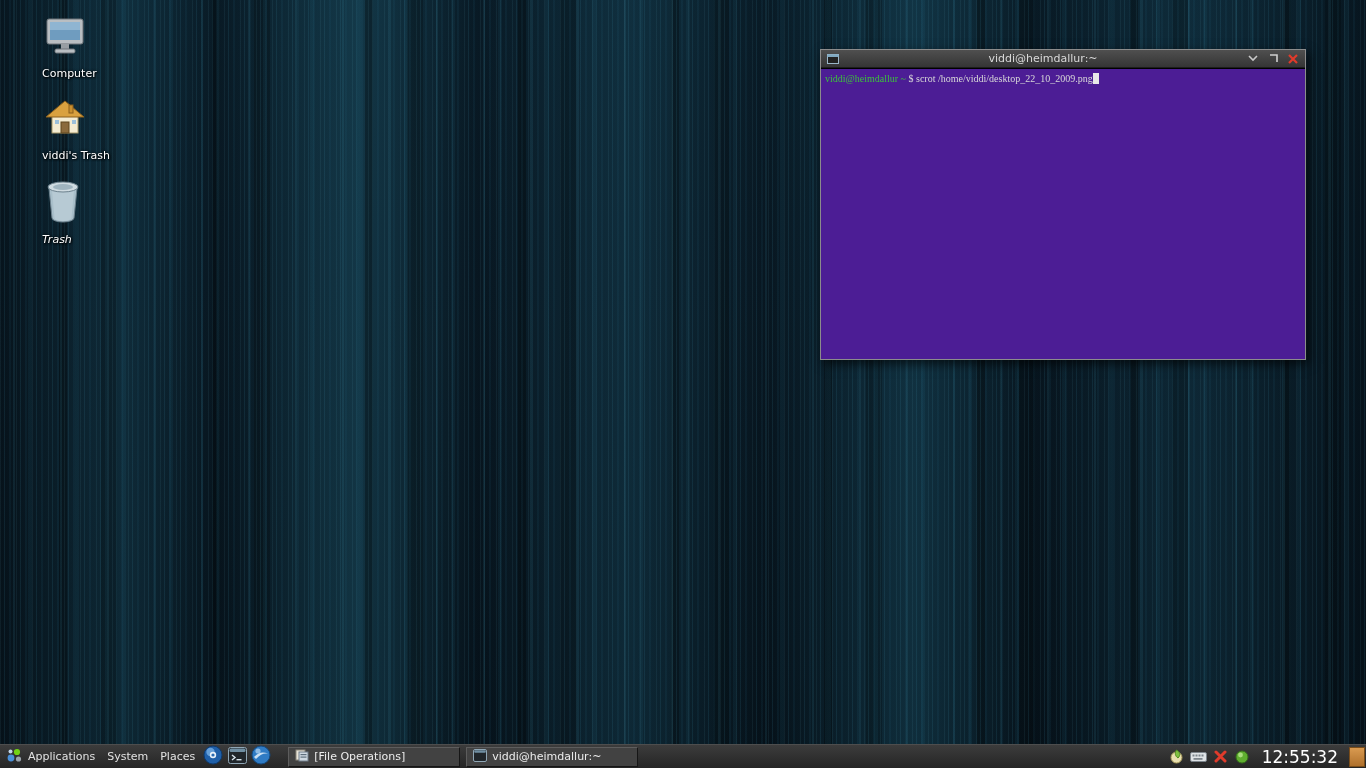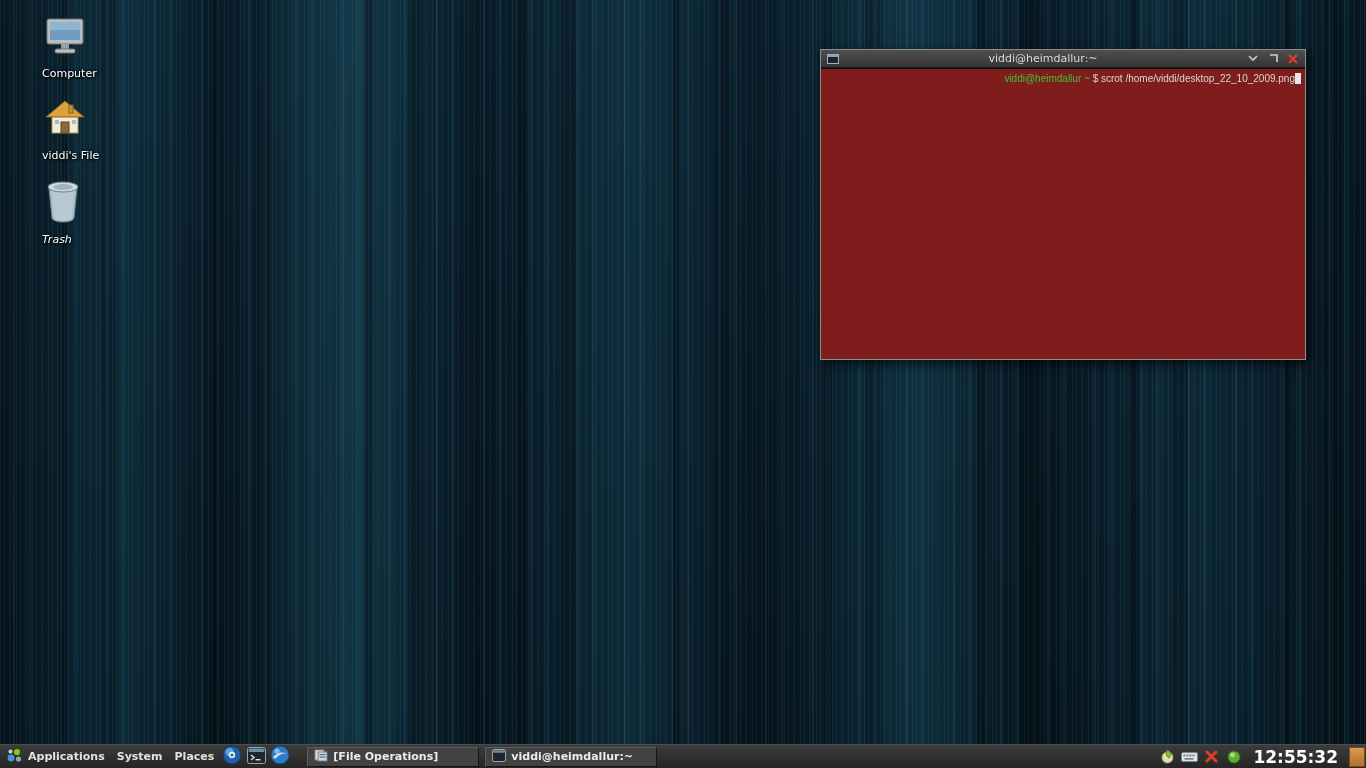--- a/index.html
+++ b/index.html
@@ -47,35 +47,35 @@
                      border:1px solid #8c8c8c; background:#000;
                      box-shadow:3px 4px 10px rgba(0,0,0,0.65); }
   .titlebar { height:18px; background:linear-gradient(#4f4f4f,#353535);
               border-bottom:1px solid #1d1d1d;
               display:flex; align-items:center; padding:0 4px; gap:4px; }
   .titlebar-title { flex:1; text-align:center; color:#d9d9d9; font-size:11px;
                     line-height:18px; white-space:nowrap; overflow:hidden; }
   .tb-btn { width:16px; height:14px; display:flex; align-items:center;
             justify-content:center; cursor:default; }
   .term-body { position:absolute; left:0; right:0; top:19px; bottom:0;
-               background:#7f1d1d; padding:3px 4px;
-               font-family:Liberation Sans, sans-serif; font-size:10px;
-               line-height:13px;text-align:right; }
+               background:#4c1d95; padding:3px 4px;
+               font-family:Liberation Serif, serif; font-size:10px;
+               line-height:13px; }
   .term-line { white-space:pre; }
   .prompt-user { color:#3dc03d; }
   .prompt-symbol { color:#d8d8d8; }
   .command-text { color:#d8d8d8; }
   .cursor-block { display:inline-block; width:6px; height:11px;
                   background:#e8e8e8; vertical-align:text-bottom; }
 
   
   .panel { position:absolute; left:0; bottom:0; width:1366px; height:24px;
            background:linear-gradient(#3c3c3c,#252525);
            border-top:1px solid #4d4d4d;
-           display:flex; align-items:center; color:#e2e2e2; font-size:11px;font-weight:bold; }
+           display:flex; align-items:center; color:#e2e2e2; font-size:11px; }
   .panel-menu { display:flex; align-items:center; gap:5px; height:24px;
                 padding:0 6px; cursor:default; }
   .launcher { width:24px; height:24px; display:flex; align-items:center;
               justify-content:center; cursor:default; }
   .task-button { display:flex; align-items:center; gap:5px; width:172px; height:20px;
                  margin:0 3px; padding:0 6px; background:#424242;
                  border:1px solid #161616; border-top-color:#5d5d5d;
                  border-left-color:#5d5d5d; color:#ececec;
                  overflow:hidden; white-space:nowrap; cursor:default; }
   .task-button .t-label { overflow:hidden; text-overflow:ellipsis; }
@@ -110,21 +110,21 @@
   <span class="glyph">
     <svg width="46" height="44" viewBox="0 0 46 44">
       <rect x="10" y="18" width="26" height="17" fill="#f4ecd2" stroke="#a89868"></rect>
       <polygon points="23,3 42,19 4,19" fill="#d9a13f" stroke="#8a5f1d"></polygon>
       <rect x="27" y="7" width="4" height="8" fill="#c9902f" stroke="#8a5f1d"></rect>
       <rect x="19" y="24" width="8" height="11" fill="#8a6a3c" stroke="#5f471f"></rect>
       <rect x="13" y="22" width="4" height="4" fill="#9cc0da"></rect>
       <rect x="30" y="22" width="4" height="4" fill="#9cc0da"></rect>
     </svg>
   </span>
-  <div class="label">viddi's File</div>
+  <div class="label">viddi's Trash</div>
 </div>
 
 <div class="desktop-icon" style="top:178px;font-style:italic;">
   <span class="glyph">
     <svg width="42" height="48" viewBox="0 0 42 48">
       <path d="M7,10 L10,40 a11,4 0 0 0 22,0 L35,10" fill="#a9bfca" stroke="#6d828e"></path>
       <path d="M10,12 L12.5,40 a8.5,3 0 0 0 17,0 L32,12" fill="#c3d4dd" opacity="0.55"></path>
       <ellipse cx="21" cy="9" rx="15" ry="5" fill="#cfdbe1" stroke="#6d828e"></ellipse>
       <ellipse cx="21" cy="9" rx="10" ry="3" fill="#9fb4bf"></ellipse>
     </svg>

